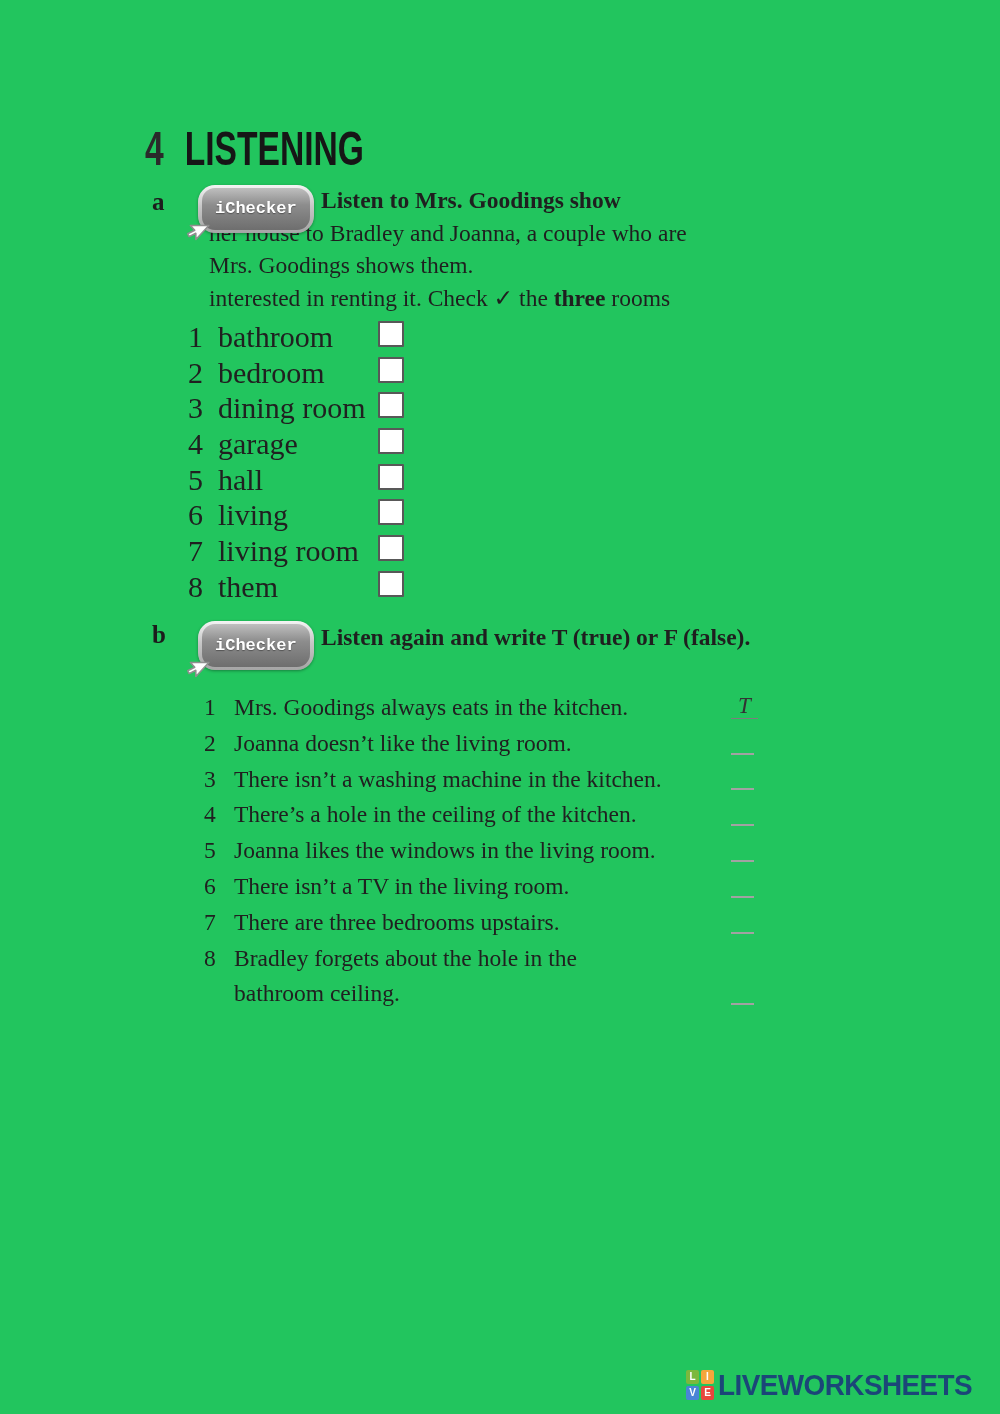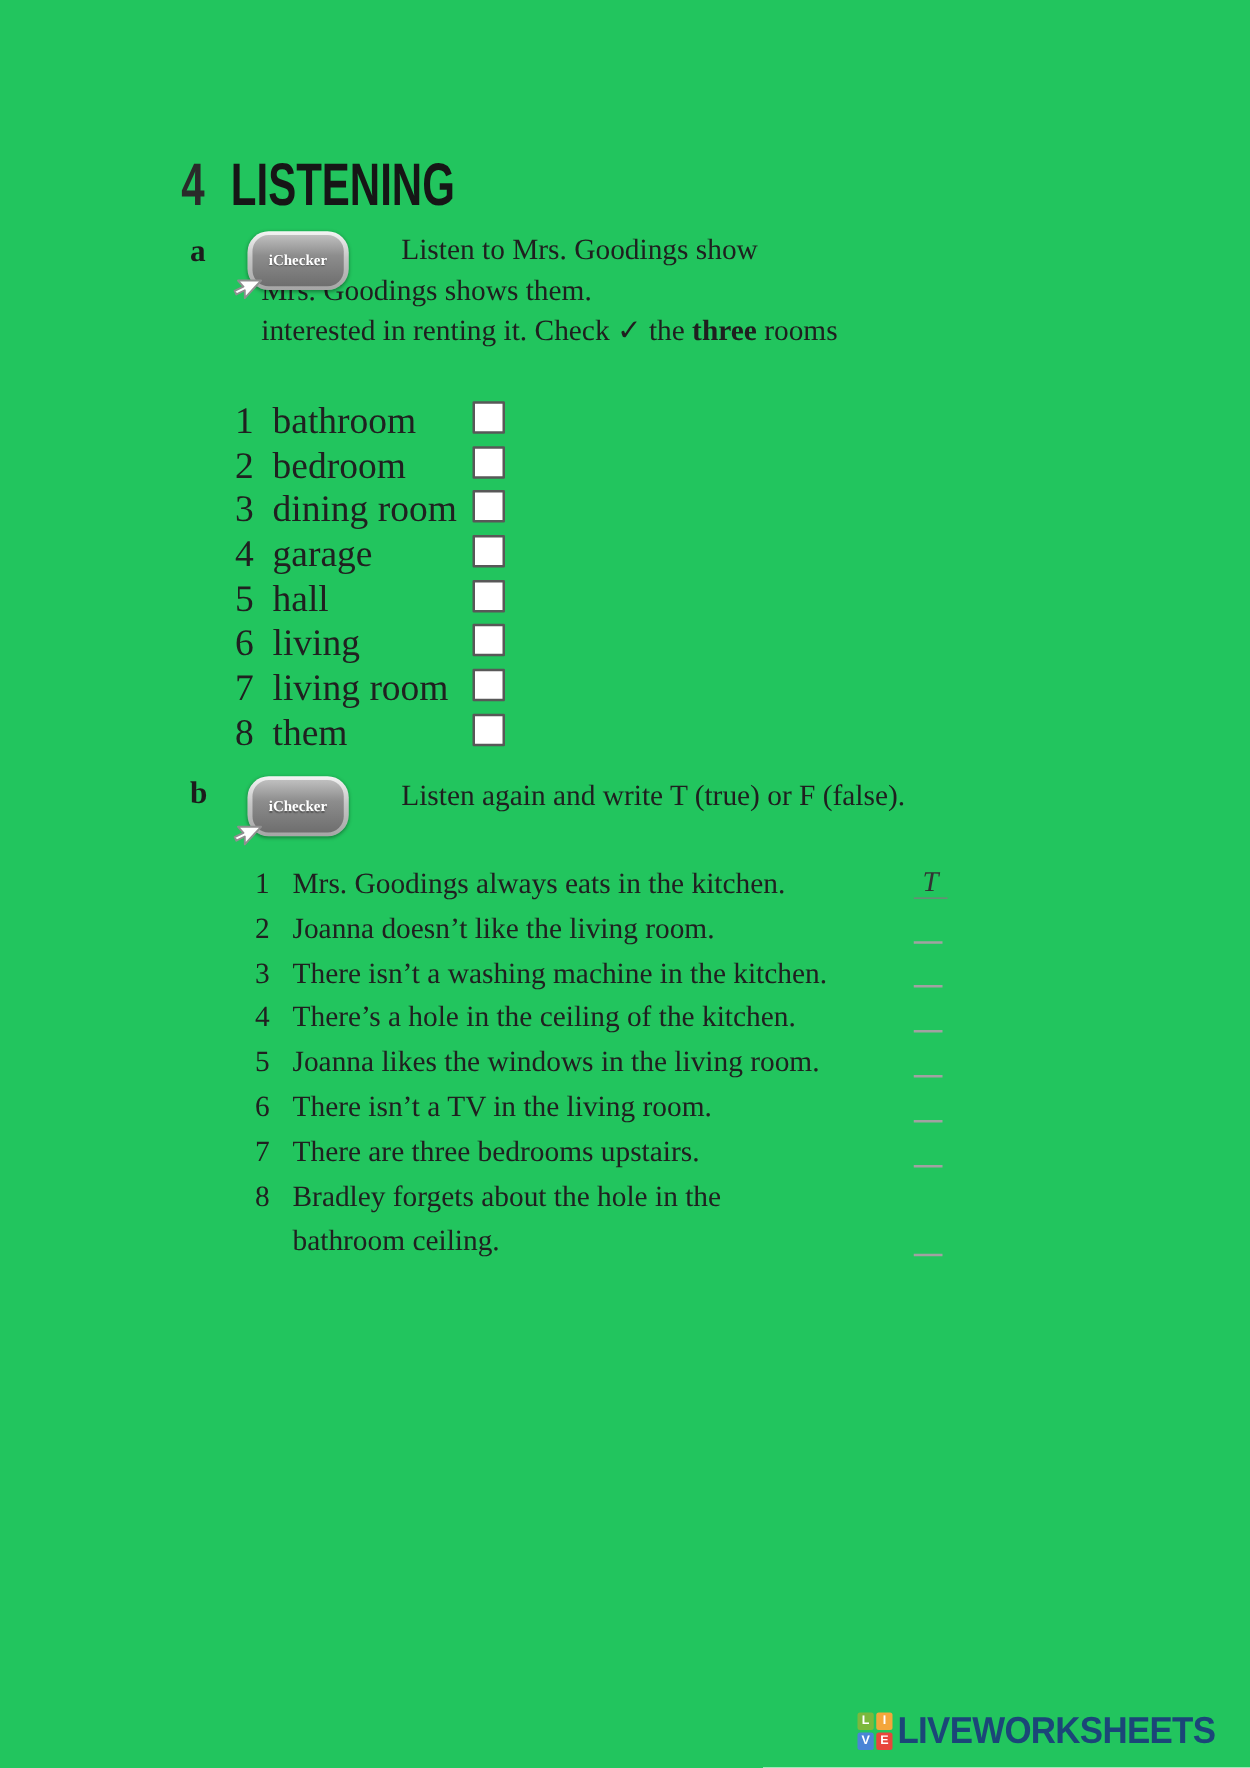--- a/index.html
+++ b/index.html
@@ -26,31 +26,31 @@
   .badge {
     position:absolute; left:-11px; top:1px; display:inline-block;
     background:linear-gradient(180deg,#f4f4f4 0%,#c6c6c6 45%,#a5a5a5 100%);
     border-radius:17px; padding:3px 4px; box-shadow:0 1px 3px rgba(0,0,0,0.35);
   }
   .badge-inner {
     display:block; border-radius:13px; padding:1px 13px 4px;
     background:linear-gradient(180deg,#bfbfbf 0%,#8d8d8d 40%,#6e6e6e 100%);
   }
   .badge-text {
-    font-family:Liberation Serif, serif; font-weight:bold; font-size:12px;
+    font-family:Liberation Mono, monospace; font-weight:bold; font-size:17px;
     color:#ffffff; text-shadow:0 1px 1px rgba(60,60,60,0.65);
   }
   .cursor-icon { position:absolute; left:-13px; bottom:-13px; }
 
   
   .para { position:absolute; left:209px; font-size:23.5px; line-height:32.5px; color:#1f1f1f; }
   #para-a { top:184px; width:600px; }
   #para-b { top:620px; width:620px; line-height:34px; }
   .line { display:block; }
-  .line-first { text-indent:112px; }
+  .line-first { text-indent:112px;font-weight:bold; }
   .bold { font-weight:bold; }
 
   
   .rooms { position:absolute; left:188px; top:319px; width:430px; }
   .room-row { position:relative; height:35.7px; line-height:35.7px; font-size:30px; }
   .row-num { display:inline-block; width:30px; }
   .checkbox {
     position:absolute; left:190px; top:2px; width:22px; height:22px;
     border:2.5px solid #585858; background:#ffffff; border-radius:1px;
   }
@@ -92,20 +92,21 @@
   <div class="ex-letter" id="ex-a-letter">a</div>
 
   <div class="para" id="para-a">
     <span class="badge">
       <svg class="cursor-icon" width="26" height="26" viewBox="0 0 24 24">
         <path d="M5 2 L5 19 L9.5 15 L12.7 21.5 L15.3 20.2 L12.2 14 L18 14 Z" transform="rotate(90 12 12)" fill="#ffffff" stroke="#8f8f8f" stroke-width="1.4" stroke-linejoin="round"></path>
       </svg>
       <span class="badge-inner"><span class="badge-text">iChecker</span></span>
     </span>
     <span class="line line-first">Listen to Mrs. Goodings show</span>
+    <span class="line">her house to Bradley and Joanna, a couple who are</span>
     <span class="line">Mrs. Goodings shows them.</span>
     <span class="line"><span>interested in renting it. Check ✓ the </span><span class="bold">three</span><span> rooms</span></span>
   </div>
 
   <div class="rooms">
     <div class="room-row">
       <span class="row-num">1</span><span class="row-label">bathroom</span>
       <span class="checkbox"></span>
     </div>
     <div class="room-row">

